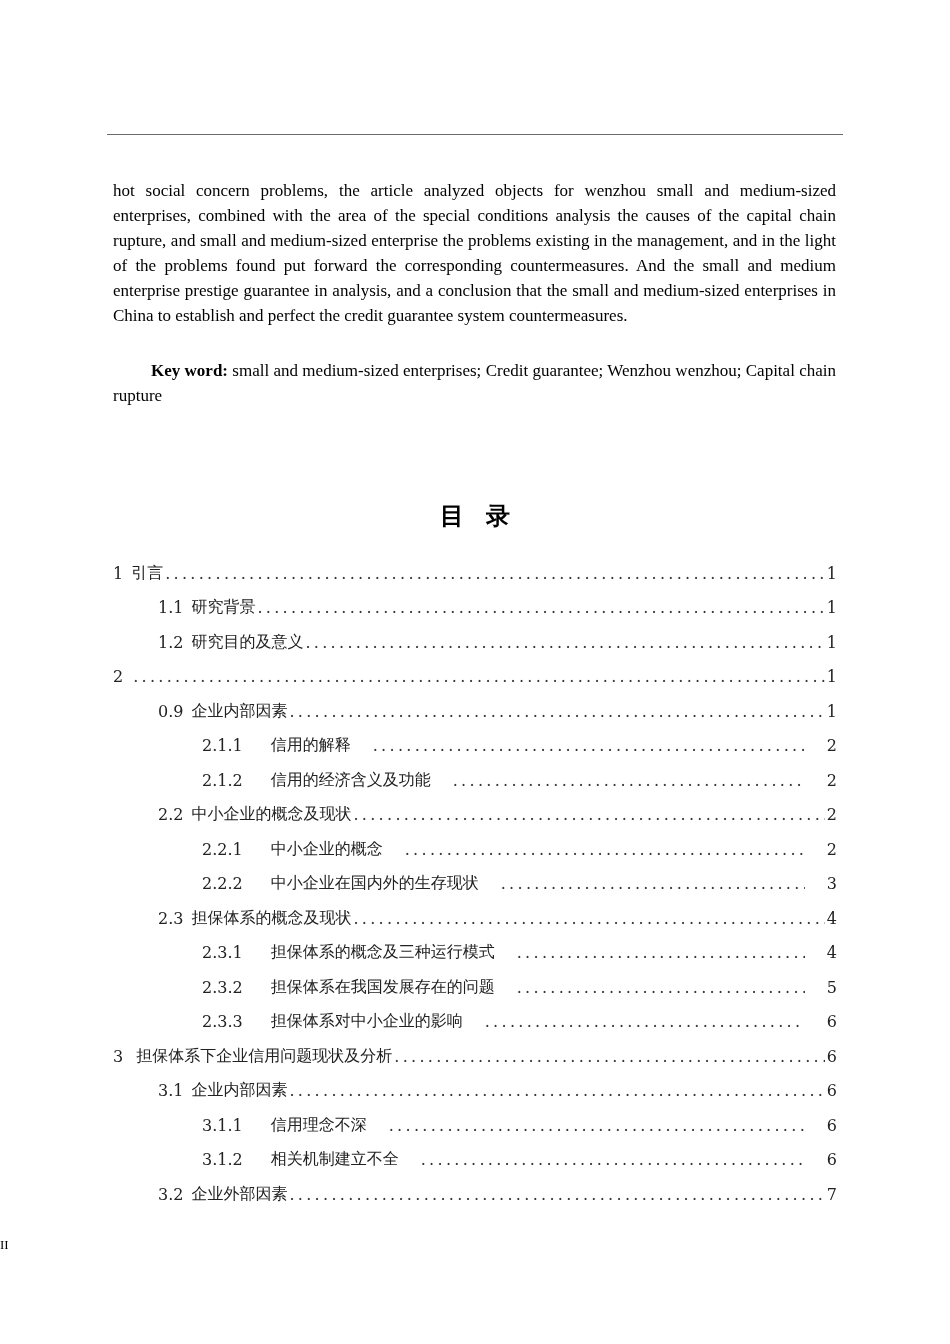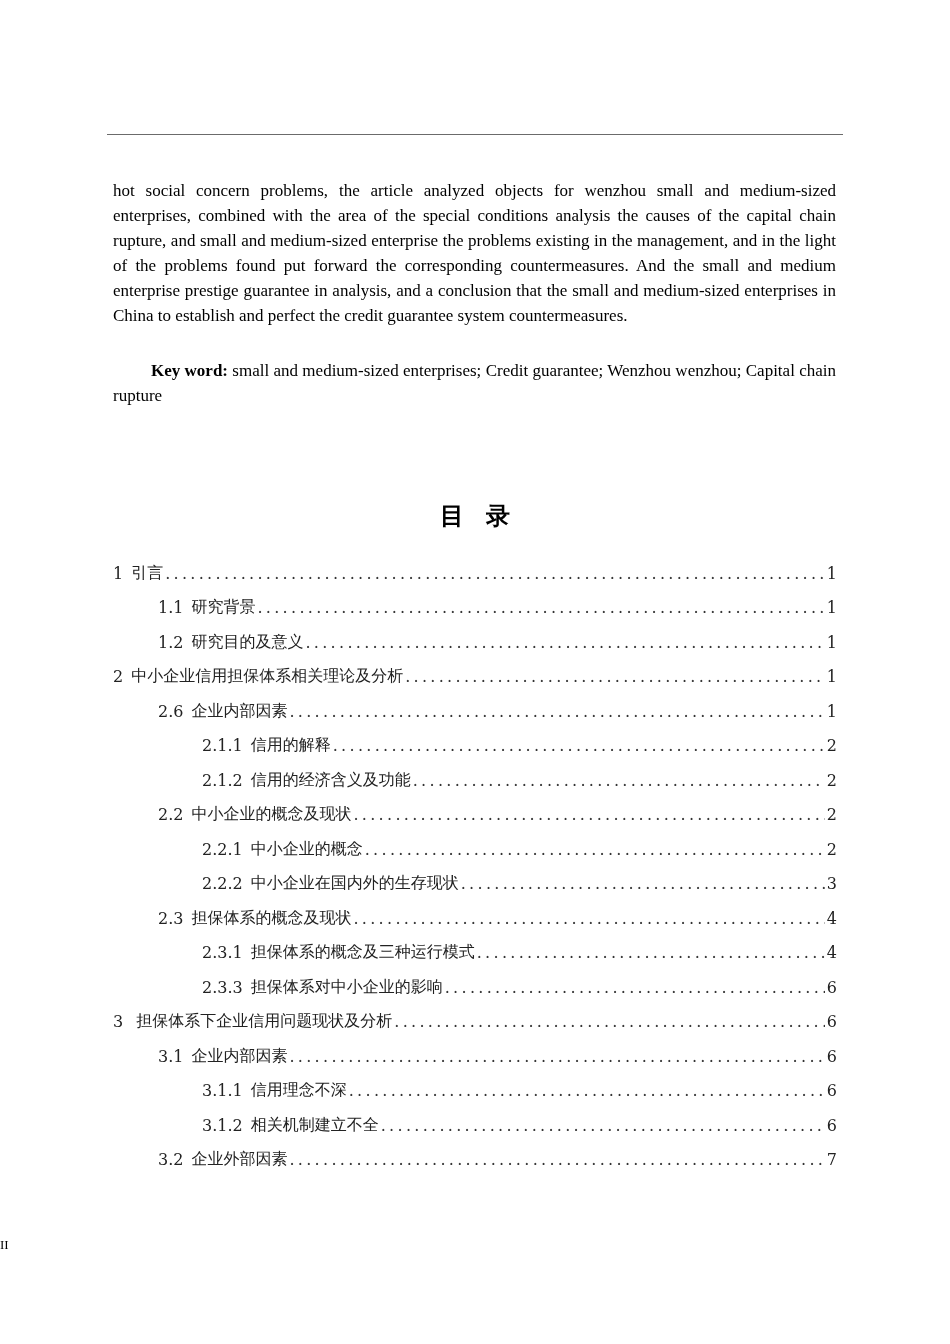--- a/index.html
+++ b/index.html
@@ -11,21 +11,21 @@
   .keywords { position:absolute; left:113px; top:358px; width:723px;
     font-family:"Liberation Serif", serif; font-size:17px; line-height:25px; text-align:justify; }
   .keywords .lead { font-weight:bold; margin-left:38px;margin-top:28px; }
   .toc-title { position:absolute; left:0; width:950px; top:492px; text-align:center;
     font-family:Liberation Serif, serif; font-weight:bold; font-size:24px; letter-spacing:22px; text-indent:22px;margin-top:8px; }
   .toc { position:absolute; left:113px; top:556px; width:724px; }
   .toc-row { position:relative; height:34.5px; display:flex; align-items:center;
     font-family:"DejaVu Serif", serif; font-size:16px; color:#222; }
   .toc-row.l1 { padding-left:0; }
   .toc-row.l2 { padding-left:45px; }
-  .toc-row.l3 { padding-left:89px; }
+  .toc-row.l3 { padding-left:89px;gap:20px; }
   .toc-num { white-space:pre; margin-right:8px; }
   .toc-label { white-space:nowrap; }
   .toc-leader { flex:1; overflow:hidden; white-space:nowrap; margin:0 2px; letter-spacing:3.3px; color:#333; }
   .toc-leader::after { content:"........................................................................................................................................................"; }
   .toc-page { min-width:9px; text-align:right; }
   .page-number { position:absolute; left:0; width:950px; top:1237px; text-align:left;
     font-family:"Liberation Serif", serif; font-size:13px; }
 </style>
 </head>
 <body>
@@ -54,26 +54,25 @@
       <span class="toc-page">1</span>
     </div>
     <div class="toc-row l2">
       <span class="toc-num">1.2</span>
       <span class="toc-label">研究目的及意义</span>
       <span class="toc-leader"></span>
       <span class="toc-page">1</span>
     </div>
     <div class="toc-row l1">
       <span class="toc-num">2</span>
-      <span class="toc-label">中小企业信用担保体系相关理论及分析</span>
       <span class="toc-leader"></span>
       <span class="toc-page">1</span>
     </div>
     <div class="toc-row l2">
-      <span class="toc-num">2.6</span>
+      <span class="toc-num">0.9</span>
       <span class="toc-label">企业内部因素</span>
       <span class="toc-leader"></span>
       <span class="toc-page">1</span>
     </div>
     <div class="toc-row l3">
       <span class="toc-num">2.1.1</span>
       <span class="toc-label">信用的解释</span>
       <span class="toc-leader"></span>
       <span class="toc-page">2</span>
     </div>
@@ -107,20 +106,26 @@
       <span class="toc-leader"></span>
       <span class="toc-page">4</span>
     </div>
     <div class="toc-row l3">
       <span class="toc-num">2.3.1</span>
       <span class="toc-label">担保体系的概念及三种运行模式</span>
       <span class="toc-leader"></span>
       <span class="toc-page">4</span>
     </div>
     <div class="toc-row l3">
+      <span class="toc-num">2.3.2</span>
+      <span class="toc-label">担保体系在我国发展存在的问题</span>
+      <span class="toc-leader"></span>
+      <span class="toc-page">5</span>
+    </div>
+    <div class="toc-row l3">
       <span class="toc-num">2.3.3</span>
       <span class="toc-label">担保体系对中小企业的影响</span>
       <span class="toc-leader"></span>
       <span class="toc-page">6</span>
     </div>
     <div class="toc-row l1">
       <span class="toc-num">3 </span>
       <span class="toc-label">担保体系下企业信用问题现状及分析</span>
       <span class="toc-leader"></span>
       <span class="toc-page">6</span>

